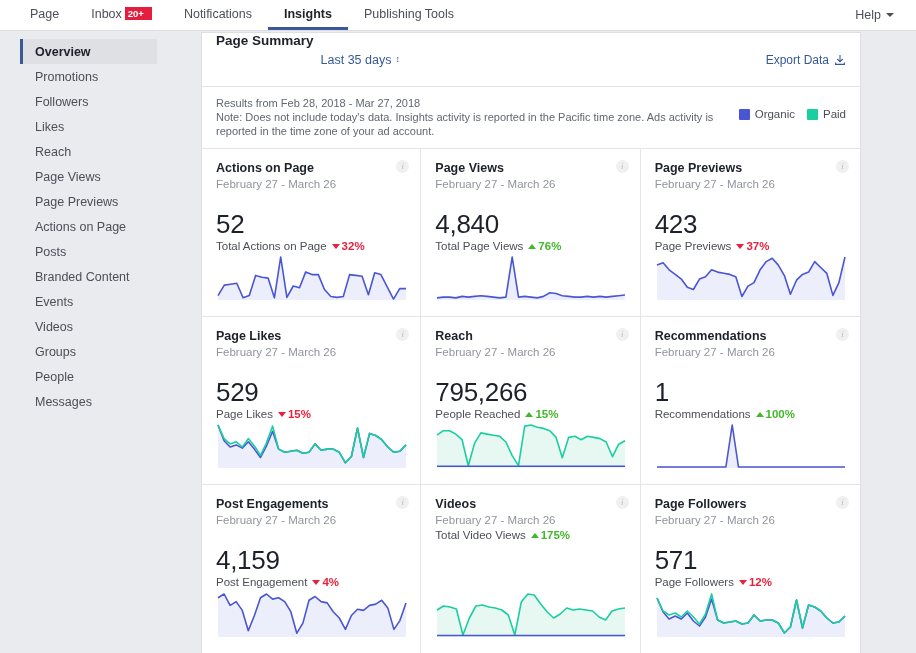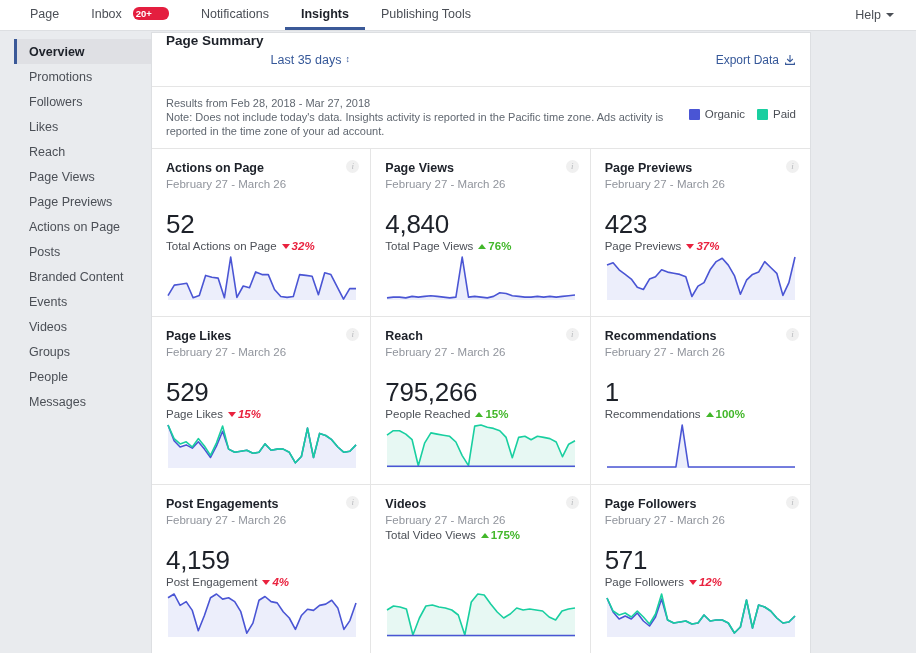--- a/index.html
+++ b/index.html
@@ -42,23 +42,23 @@
   .nav-item.active {
     color: #1d2129;
     font-weight: bold;
     border-bottom: 3px solid #3b5998;
   }
   .badge {
     background: #e41e3f;
     color: #fff;
     font-size: 9.5px;
     font-weight: bold;
-    border-radius: 6px;
-    padding: 1px 17px 1px 3px;
-    margin-left: 11px;
+    border-radius: 0;
+    padding: 1px 8px 1px 3px;
+    margin-left: 3px;
     line-height: 11px;
   }
   .nav-right {
     margin-left: auto;
     display: flex;
     align-items: center;
   }
   .help-link {
     font-size: 12.5px;
     color: #4b4f56;
@@ -71,21 +71,22 @@
     border-left: 4px solid transparent;
     border-right: 4px solid transparent;
     border-top: 4px solid #4b4f56;
     margin-left: 5px;
   }
 
   
   .page {
     display: flex;
     align-items: flex-start;
-    padding-left: 14px;
+    padding-left: 20px;
+    gap: 44px;
   }
 
   
   .sidebar {
     width: 137px;
     flex: 0 0 137px;
     padding-top: 8px;
     box-sizing: border-box;
   }
   .side-item {
@@ -232,21 +233,21 @@
     display: flex;
     align-items: center;
   }
   .delta {
     font-weight: bold;
     margin-left: 5px;
     display: flex;
     align-items: center;
   }
   .delta.up { color: #42b72a; }
-  .delta.down { color: #e9213e; font-style: italic; }
+  .delta.down { color: #e9213e; }
   .arrow {
     width: 0; height: 0;
     margin-right: 2px;
     border-left: 4px solid transparent;
     border-right: 4px solid transparent;
   }
   .delta.up .arrow { border-bottom: 5px solid #42b72a; }
   .delta.down .arrow { border-top: 5px solid #e9213e; }
 
   .info-icon {

